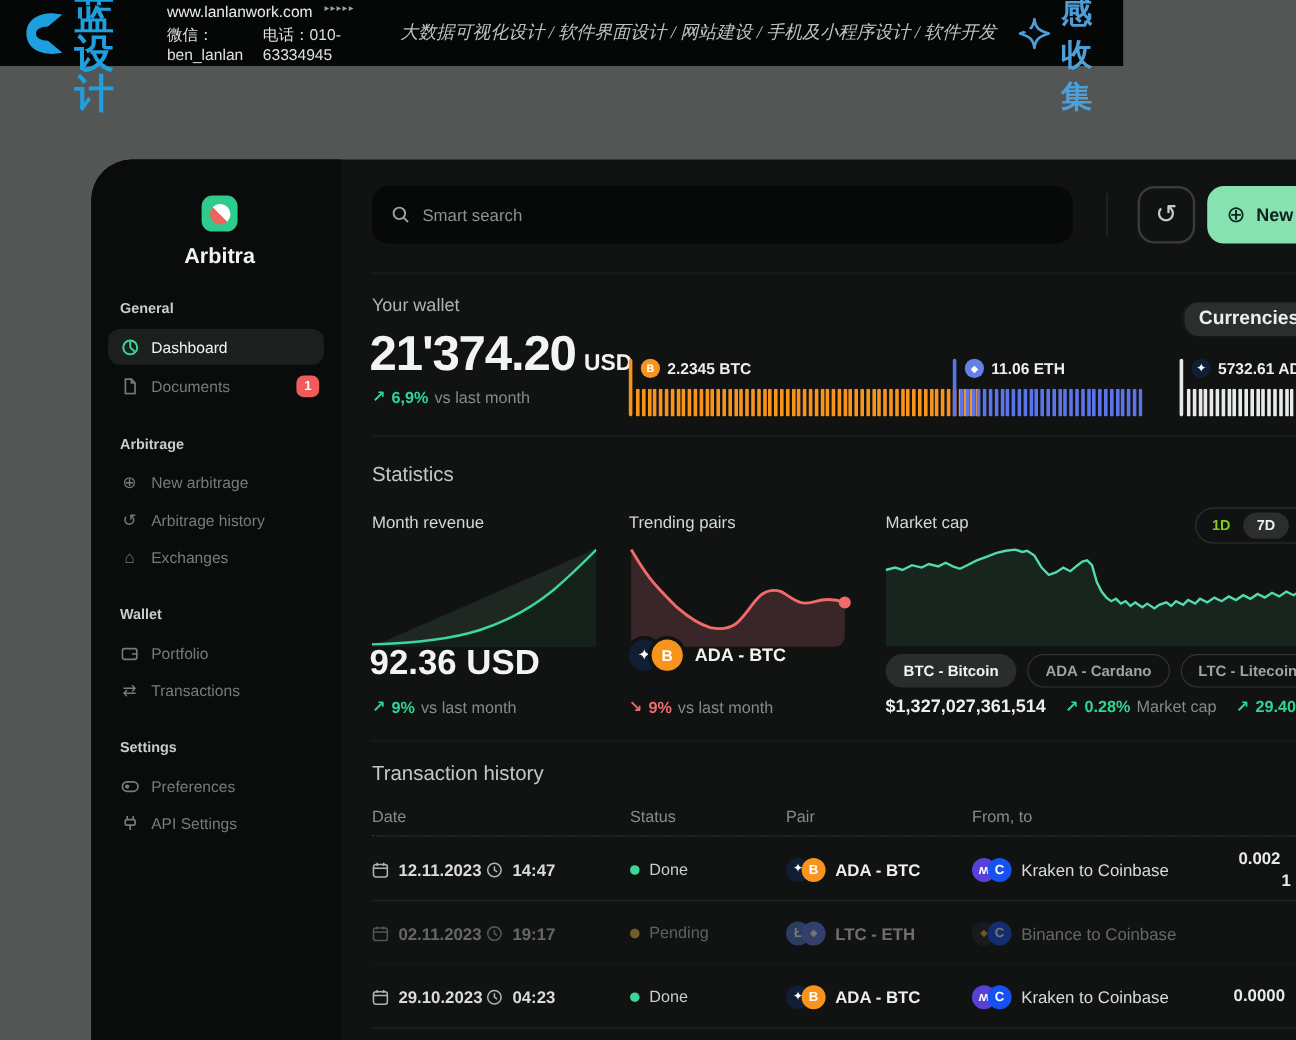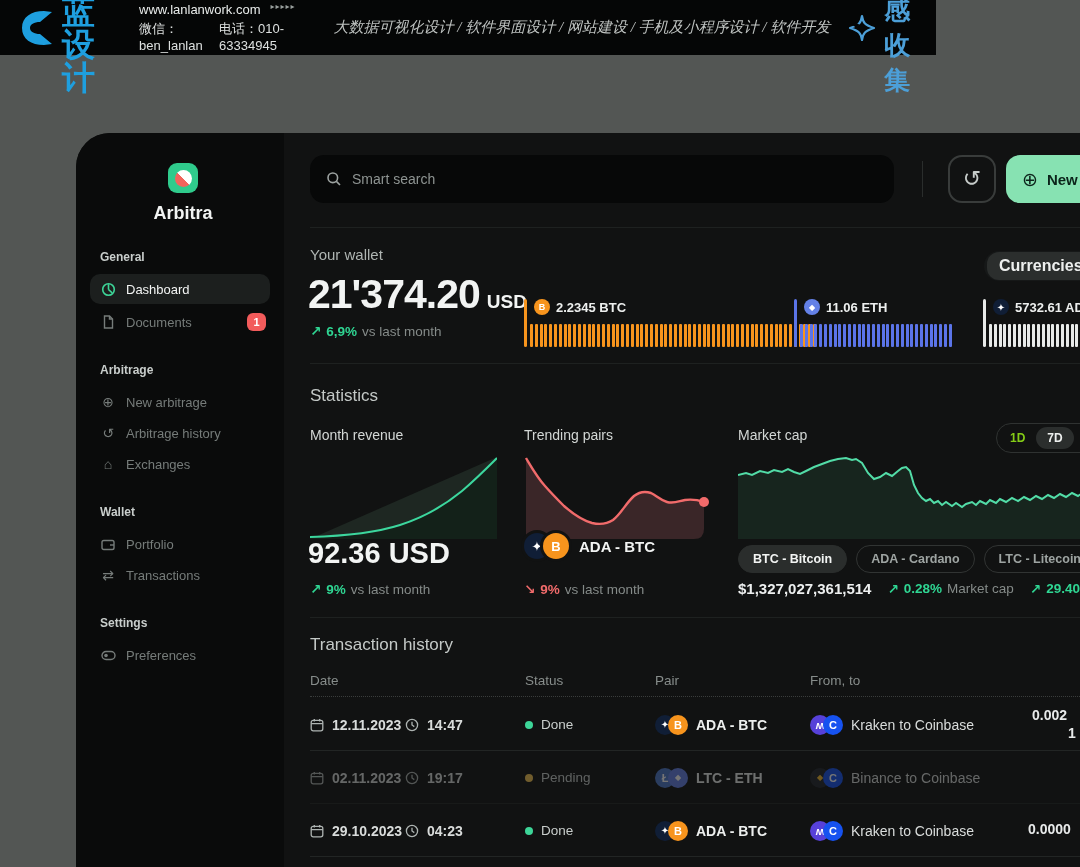--- a/index.html
+++ b/index.html
@@ -251,20 +251,30 @@
       <div class="nav-label">Settings</div>
       <div class="item">
         <span class="nicon">
           <svg width="15" height="11" viewBox="0 0 15 11">
               <rect x="1" y="1.5" width="13" height="8" rx="4" fill="none" stroke="#767C7A" stroke-width="1.4"></rect>
               <circle cx="5" cy="5.5" r="1.8" fill="#767C7A"></circle>
             </svg>
         </span>
         <span>Preferences</span>
       </div>
+      <div class="item">
+        <span class="nicon">
+          <svg width="13" height="14" viewBox="0 0 13 14">
+              <path d="M4,1 v3 M9,1 v3" stroke="#767C7A" stroke-width="1.4"></path>
+              <rect x="2.4" y="4" width="8.2" height="4.6" rx="1.4" fill="none" stroke="#767C7A" stroke-width="1.4"></rect>
+              <path d="M6.5,8.6 v4" stroke="#767C7A" stroke-width="1.4"></path>
+            </svg>
+        </span>
+        <span>API Settings</span>
+      </div>
     </div>
 
     <div class="search">
       <span>
         <svg width="16" height="16" viewBox="0 0 16 16">
             <circle cx="6.8" cy="6.8" r="4.8" fill="none" stroke="#9DA3A1" stroke-width="1.6"></circle>
             <path d="M10.4,10.4 L14,14" stroke="#9DA3A1" stroke-width="1.6"></path>
           </svg>
       </span>
       <input type="text" placeholder="Smart search" style="">

